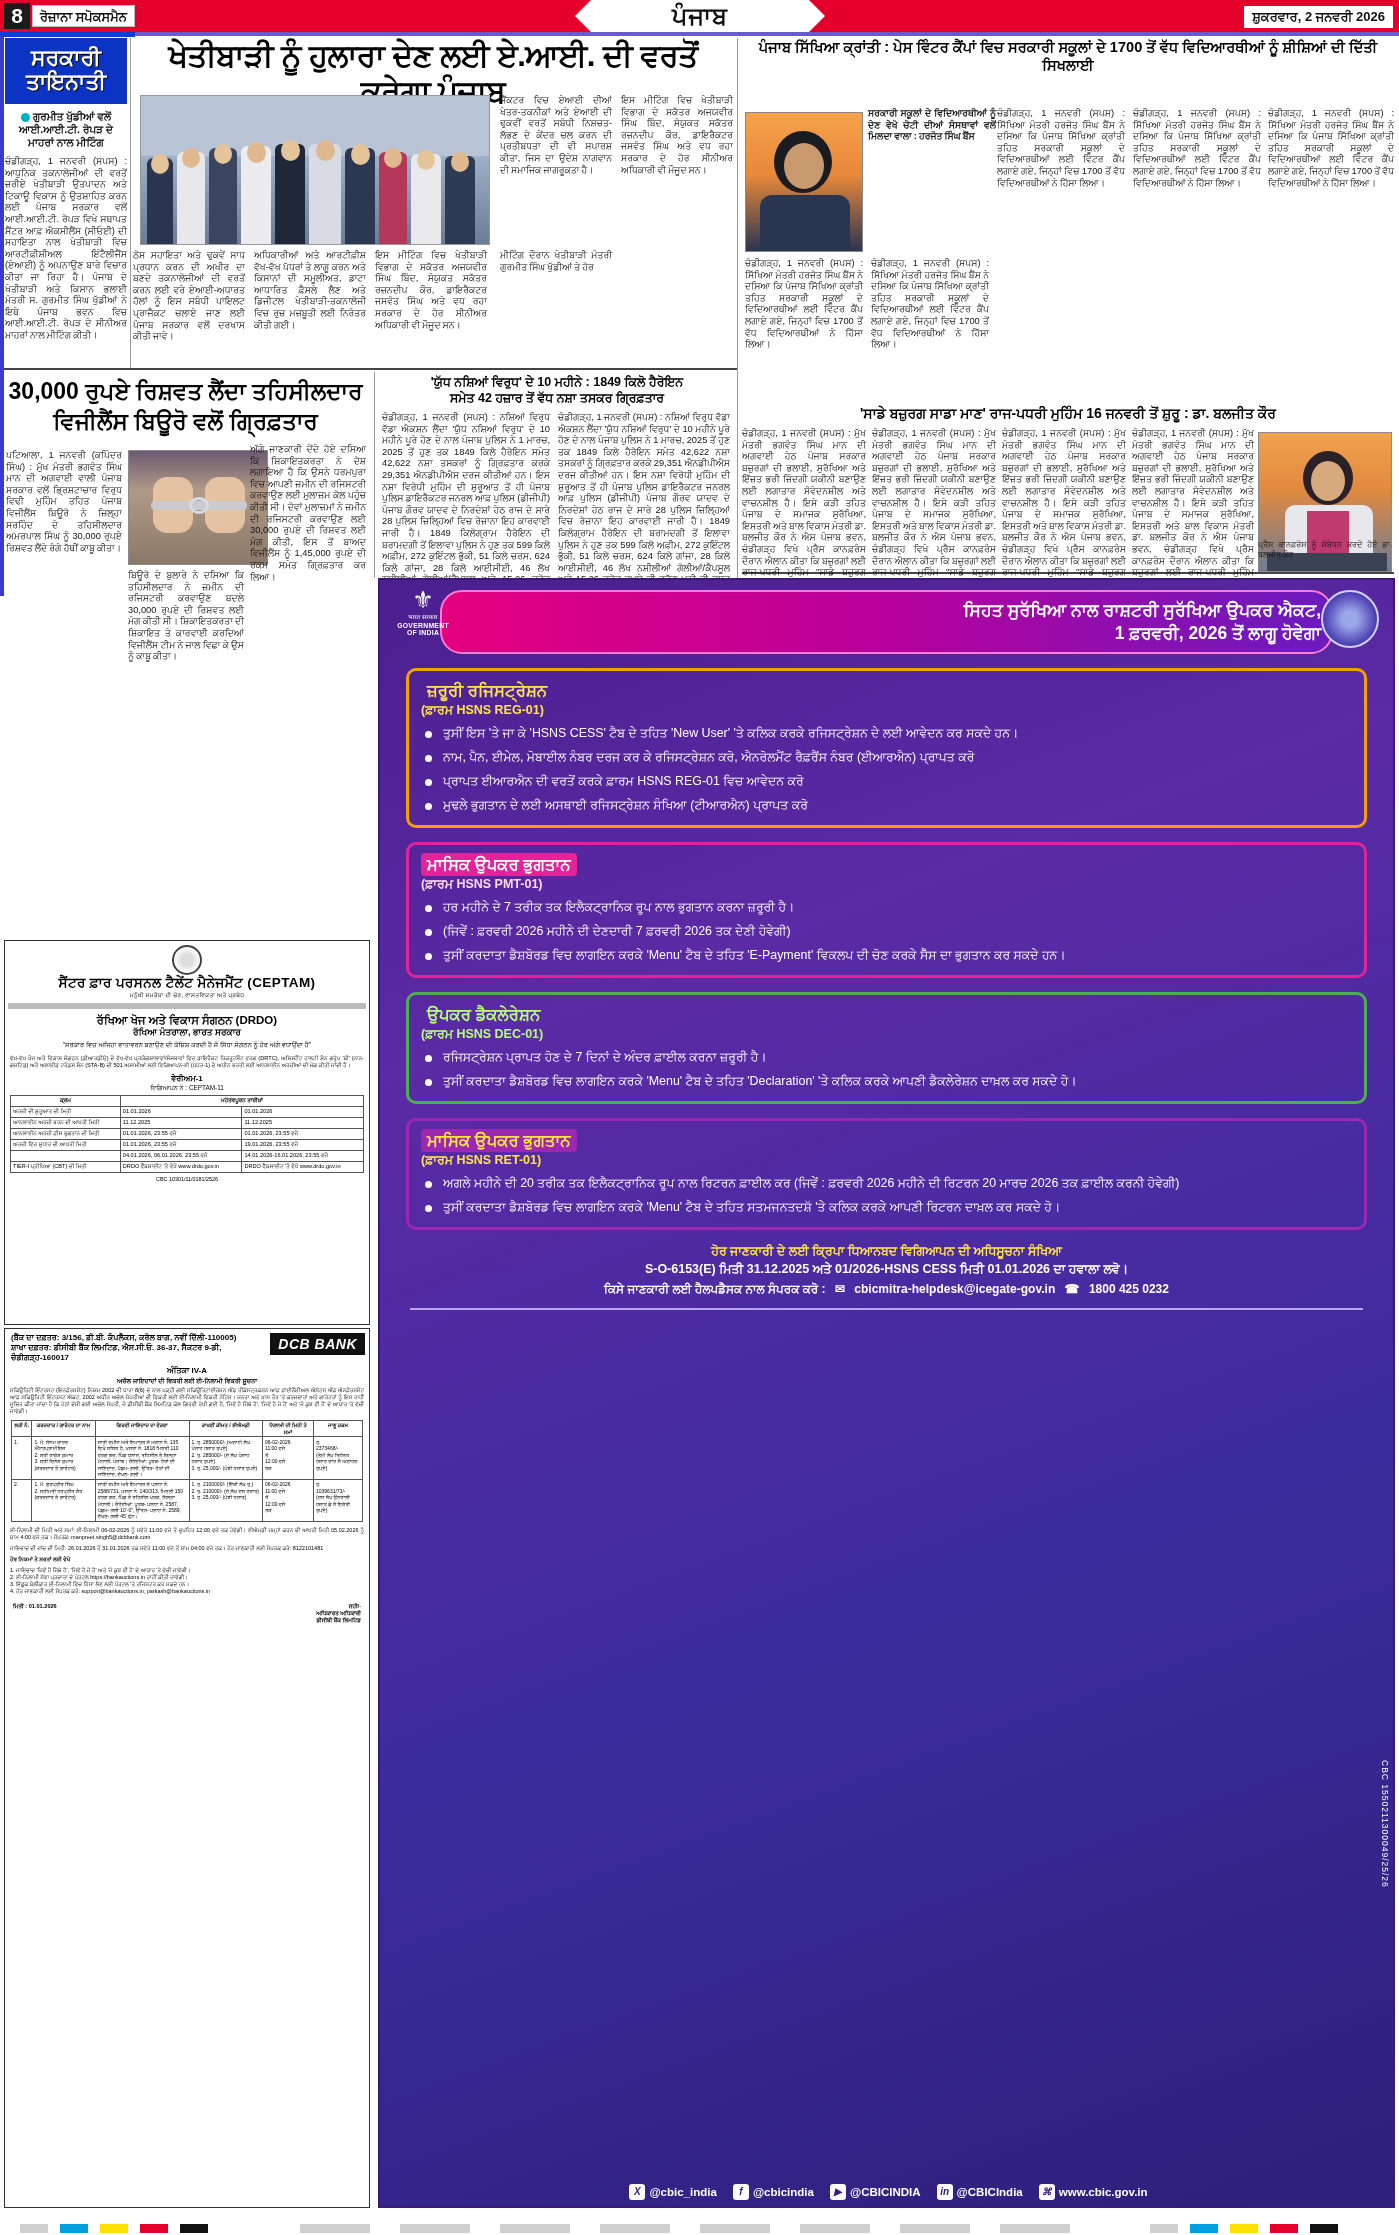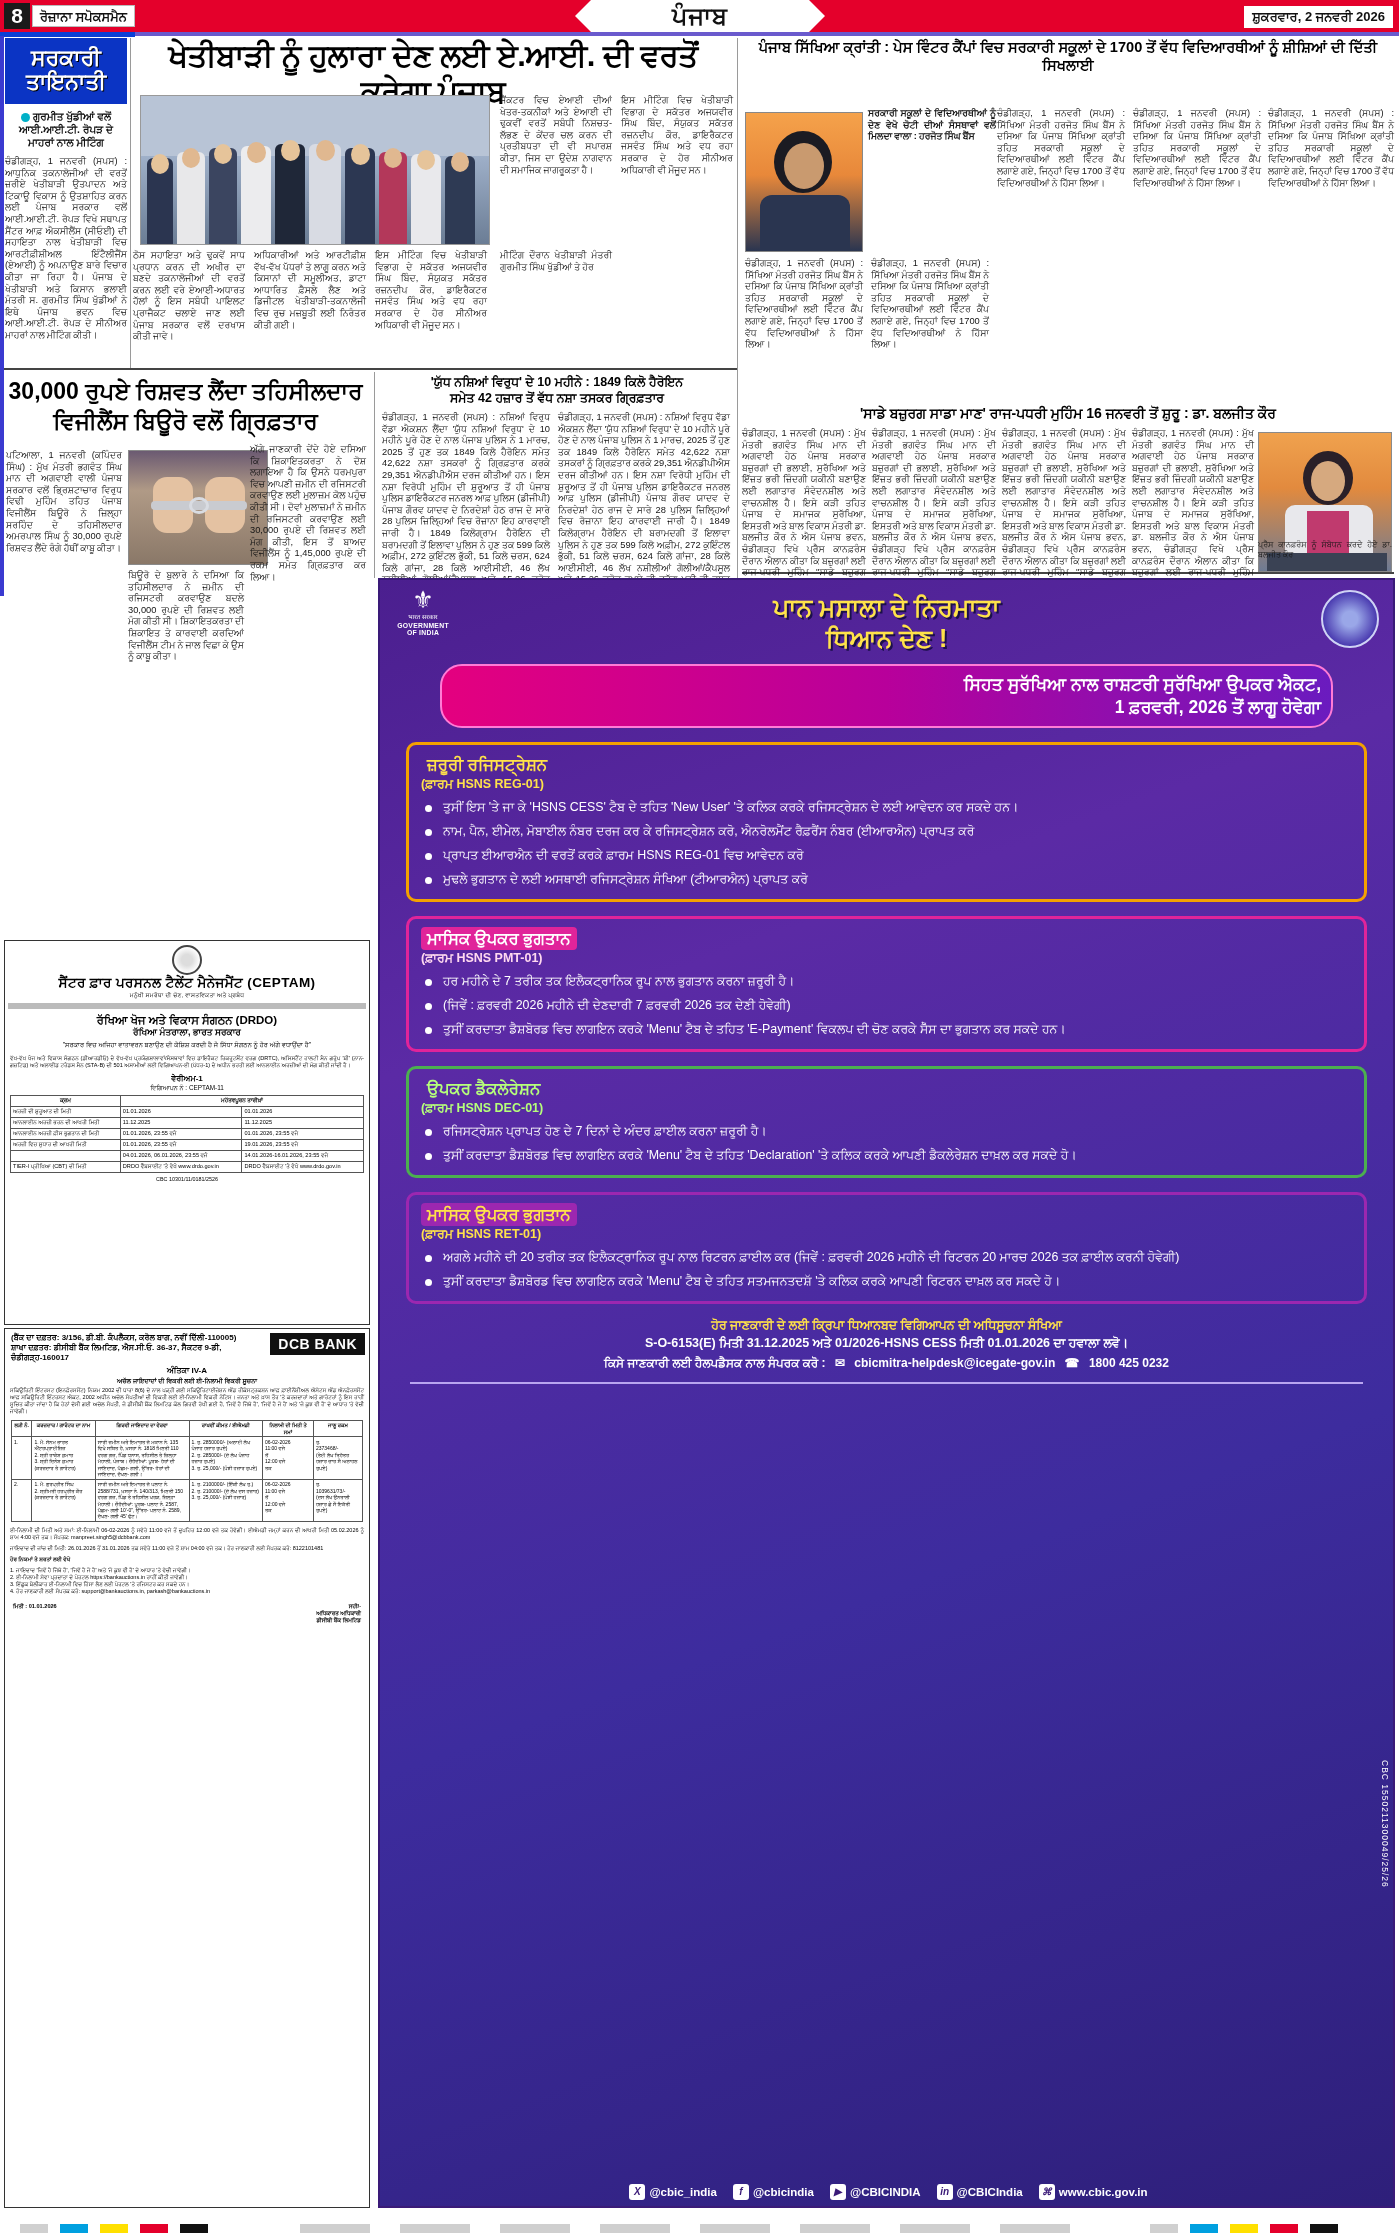--- a/index.html
+++ b/index.html
@@ -82,21 +82,21 @@
   .drdo-h{text-align:center;font-size:8px;font-weight:bold;margin-top:3px;}
   .drdo-tbl{width:354px;margin:3px auto 0;border-collapse:collapse;font-size:5.6px;}
   .drdo-tbl td,.drdo-tbl th{border:1px solid #555;padding:1.5px 2px;line-height:7px;vertical-align:top;}
   .drdo-tbl th{font-weight:bold;text-align:center;}
   .cbc{font-size:5.4px;text-align:center;margin-top:3px;}
 
   
   .ad-dcb{position:absolute;left:4px;top:1328px;width:366px;height:880px;border:1px solid #333;
     background:#fff;overflow:hidden;}
   .dcb-badge{position:absolute;right:4px;top:4px;background:#111;color:#fff;font-size:14px;
-    font-weight:bold;padding:3px 8px;letter-spacing:0.5px;}
+    font-weight:bold;padding:3px 8px;letter-spacing:0.5px;font-style:italic;}
   .dcb-t{font-size:8px;font-weight:bold;padding:4px 6px 0;line-height:10px;}
   .dcb-p{font-size:5.5px;line-height:6.9px;padding:2px 5px;text-align:justify;}
   .dcb-c{text-align:center;font-size:8px;font-weight:bold;padding:3px 0 1px;}
   .dcb-c2{text-align:center;font-size:6.4px;font-weight:bold;}
   .dcb-tbl{width:352px;margin:3px auto;border-collapse:collapse;font-size:5px;}
   .dcb-tbl td,.dcb-tbl th{border:1px solid #555;padding:1.5px 2px;line-height:6.4px;vertical-align:top;}
   .dcb-tbl th{font-weight:bold;text-align:center;font-size:5.2px;}
 
   
   .ad-cbic{position:absolute;left:378px;top:578px;width:1017px;height:1630px;
@@ -386,24 +386,20 @@
 
 <div class="ad-cbic">
   <div class="cb-emblem">
     <div class="gl">⚜</div>
     <div class="tx3">भारत सरकार</div>
     <div class="tx1">GOVERNMENT</div>
     <div class="tx2">OF INDIA</div>
   </div>
   <div class="cb-logo-r"></div>
 
-  <div class="cb-title">
-    <div class="l1">ਪਾਨ ਮਸਾਲਾ ਦੇ ਨਿਰਮਾਤਾ</div>
-    <div class="l1">ਧਿਆਨ ਦੇਣ !</div>
-  </div>
 
   <div class="cb-act">
     <div>ਸਿਹਤ ਸੁਰੱਖਿਆ ਨਾਲ ਰਾਸ਼ਟਰੀ ਸੁਰੱਖਿਆ ਉਪਕਰ ਐਕਟ,</div>
     <div>1 ਫ਼ਰਵਰੀ, 2026 ਤੋਂ ਲਾਗੂ ਹੋਵੇਗਾ</div>
   </div>
 
   <div class="cb-sec" style="border-color:#f4a100;">
     <h3 style="color:#ffe24a;">ਜ਼ਰੂਰੀ ਰਜਿਸਟ੍ਰੇਸ਼ਨ</h3>
     <div class="form" style="color:#ffe24a;">(ਫ਼ਾਰਮ HSNS REG-01)</div>
     <ul>

